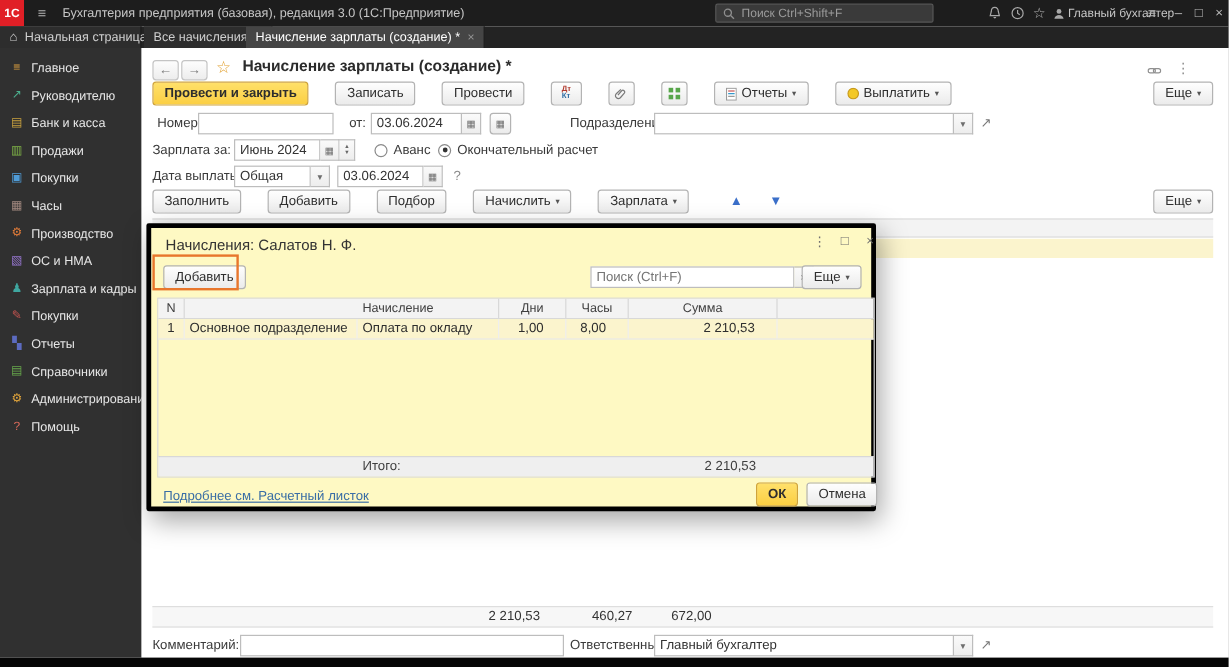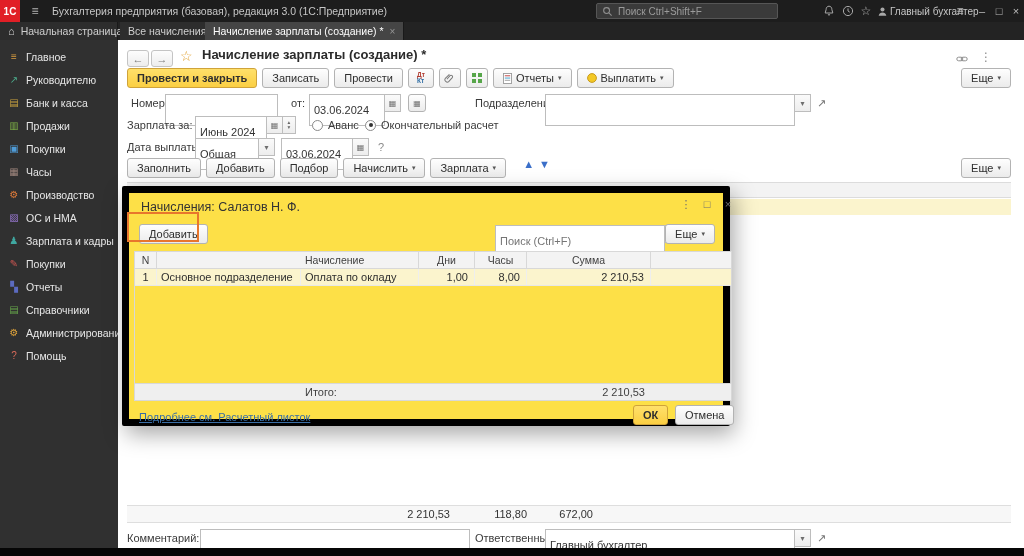--- a/index.html
+++ b/index.html
@@ -41,62 +41,62 @@
   .fav-star{position:absolute;left:62px;top:8px;color:#e2a233;font-size:14px}
   .hdr-ic{position:absolute;color:#8f8f8f}
 
   .btn{display:inline-flex;align-items:center;gap:4px;height:20px;padding:0 9px;
     background:linear-gradient(#fefefe,#ebebeb);border:1px solid #b3b3b3;border-radius:3px;
     font-size:11px;color:#2e2e2e;white-space:nowrap}
   .btn-y{background:linear-gradient(#ffe06a,#fbcf43);border-color:#cfa33a;font-weight:bold}
   .ibtn{display:inline-flex;align-items:center;justify-content:center;gap:0;width:22px;height:20px;
     background:linear-gradient(#fefefe,#ebebeb);border:1px solid #b3b3b3;border-radius:3px}
   .caret{font-size:7px;color:#555}
-  .toolbar{position:absolute;display:flex;gap:5px}
+  .toolbar{position:absolute;display:flex;align-items:center;gap:22px}
   .dtkt{display:flex;flex-direction:column;line-height:6px;font-size:6.5px;font-weight:bold}
   .dtkt .dt{color:#b03a2e}.dtkt .kt{color:#2e6da4}
 
   .lbl{position:absolute;font-size:11px;color:#3a3a3a;line-height:18px;white-space:nowrap}
-  .inp{position:absolute;height:32px;border:1px solid #bdbdbd;background:#fff;font-size:11px;
+  .inp{position:absolute;height:18px;border:1px solid #bdbdbd;background:#fff;font-size:11px;
     padding:0 4px;color:#333;font-family:inherit}
   .sfx{position:absolute;width:16px;height:18px;border:1px solid #bdbdbd;border-left:none;
     background:linear-gradient(#fafafa,#ededed);display:flex;align-items:center;justify-content:center;
     font-size:8px;color:#6e6e6e}
   .spin{position:absolute;width:13px;height:18px;border:1px solid #bdbdbd;border-left:none;
     background:linear-gradient(#fafafa,#ededed);display:flex;flex-direction:column;align-items:center;
     justify-content:center;font-size:5.5px;line-height:5px;color:#666}
   .radio{position:absolute;display:flex;align-items:center;gap:5px;font-size:11px;color:#3a3a3a}
   .rdot{width:11px;height:11px;border:1px solid #8a8a8a;border-radius:50%;background:#fff;position:relative}
   .rdot.on:after{content:"";position:absolute;left:2.5px;top:2.5px;width:4px;height:4px;border-radius:50%;background:#333}
   .bluearrow{font-size:11px;color:#3b6fc9}
 
   .strip{position:absolute;left:9px;width:884px}
   .thead-strip{height:16px;background:#f3f3f3;border-top:1px solid #dcdcdc;border-bottom:1px solid #dcdcdc}
   .selrow-strip{height:16px;background:#fbf4cd}
   .totals-strip{height:18px;background:#f7f7f7;border-top:1px solid #dedede;border-bottom:1px solid #dedede;font-size:11px}
   .totval{position:absolute;top:2px;text-align:right;color:#333}
 
   
-  .modal{left:122px;top:186px;width:608px;height:240px;background:#fde047;border:7px solid #000000;
+  .modal{left:122px;top:186px;width:608px;height:240px;background:#fef9c3;border:4px solid #000000;
     border-radius:2px;box-shadow:4px 8px 22px rgba(0,0,0,.35);z-index:10}
   .m-title{position:absolute;left:12px;top:7px;font-size:12.5px;color:#333;white-space:nowrap}
   .m-hic{position:absolute;top:5px;width:16px;text-align:center;color:#6f6f6f;font-size:11px}
   .m-tablebox{position:absolute;left:5px;top:58px;width:598px;height:150px;border:1px solid #d8d8d8}
   .m-thead{position:absolute;left:0;top:0;width:596px;height:17px;background:#f3f3f3;border-bottom:1px solid #d8d8d8}
   .m-row{position:absolute;left:0;top:17px;width:596px;height:17px;background:#fbf4cd;border-bottom:1px solid #e8e8e8}
   .m-foot{position:absolute;left:0;bottom:0;width:596px;height:17px;background:#efefef;border-top:1px solid #d8d8d8}
   .mc{position:absolute;top:0;height:16px;line-height:16px;font-size:10.5px;color:#3f3f3f;white-space:nowrap;overflow:hidden}
   .c0{left:0;width:22px;text-align:center}
   .c1{left:22px;width:144px;padding-left:4px}
   .c2{left:166px;width:118px;padding-left:4px}
   .c3{left:284px;width:56px}
   .c4{left:340px;width:52px}
   .c5{left:392px;width:124px}
   .hc{text-align:center;border-right:1px solid #d8d8d8}
-  .num{text-align:right;padding-right:6px}
+  .num{text-align:right;padding-right:18px}
   .cell{font-size:11px;color:#2e2e2e;border-right:1px solid #eee}
   .m-link{position:absolute;left:10px;top:218px;font-size:11px;color:#3a6ea5;text-decoration:underline;white-space:nowrap}
   .annot{position:absolute;left:127px;top:212px;width:72px;height:30px;border:2px solid #e8762c;z-index:20}
 
   .bottombar{left:0;top:548px;width:1024px;height:8px;background:#060606}
   svg{display:block}
 </style>
 </head>
 <body>
 
@@ -349,21 +349,21 @@
     <button class="btn" style="position:absolute;right:13px;top:118px">
         <span>Еще</span>
         <span class="caret">▾</span>
       </button>
 
     <div class="strip thead-strip" style="top:142px"></div>
     <div class="strip selrow-strip" style="top:159px"></div>
 
     <div class="strip totals-strip" style="top:465px">
       <span class="totval" style="left:243px;width:80px">2 210,53</span>
-      <span class="totval" style="left:340px;width:60px">118,80</span>
+      <span class="totval" style="left:340px;width:60px">460,27</span>
       <span class="totval" style="left:406px;width:60px">672,00</span>
     </div>
 
     <span class="lbl" style="left:9px;top:489px">Комментарий:</span>
     <input class="inp" style="left: 82px; top: 489px; width: 270px;" value="">
     <span class="lbl" style="left:357px;top:489px">Ответственный:</span>
     <input class="inp" style="left: 427px; top: 489px; width: 250px;" value="Главный бухгалтер">
     <span class="sfx" style="left:677px;top:489px">▾</span>
     <span class="lbl" style="left:699px;top:489px;color:#777">↗</span>
   </div>

